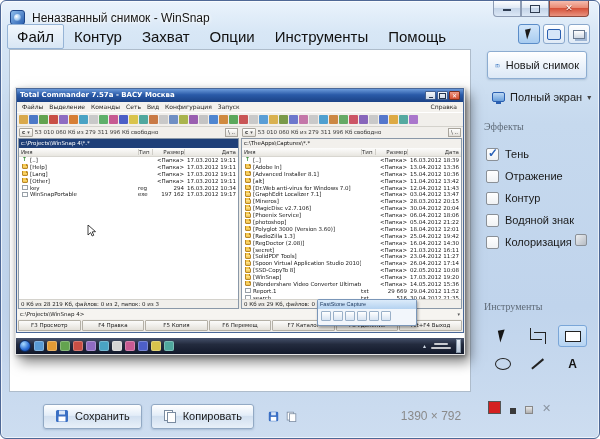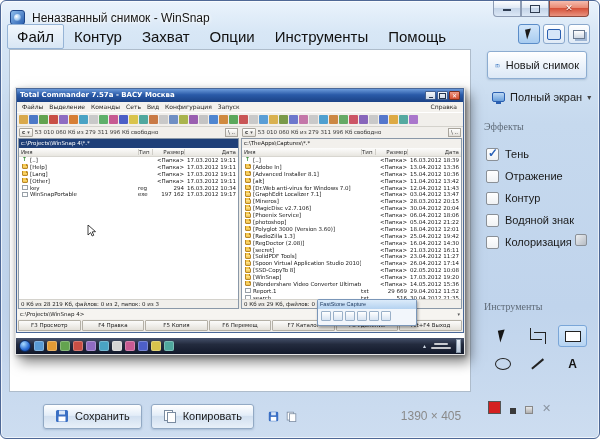--- a/index.html
+++ b/index.html
@@ -748,16 +748,16 @@
             <rect x="3.5" y="7.5" width="7" height="5" fill="#fff"></rect>
           </svg>
       </span>
       <span class="mini-btn">
         <svg width="11" height="11" viewBox="0 0 14 14">
             <rect x="1.5" y="1.5" width="8" height="10" fill="#fff" stroke="#7a8ba0"></rect>
             <rect x="4.5" y="3.5" width="8" height="10" fill="#fefefe" stroke="#7a8ba0"></rect>
           </svg>
       </span>
     </div>
-    <span class="dimensions">1390 × 405</span>
+    <span class="dimensions">1390 × 792</span>
   </div>
 
 </div>
 
 </body></html>

